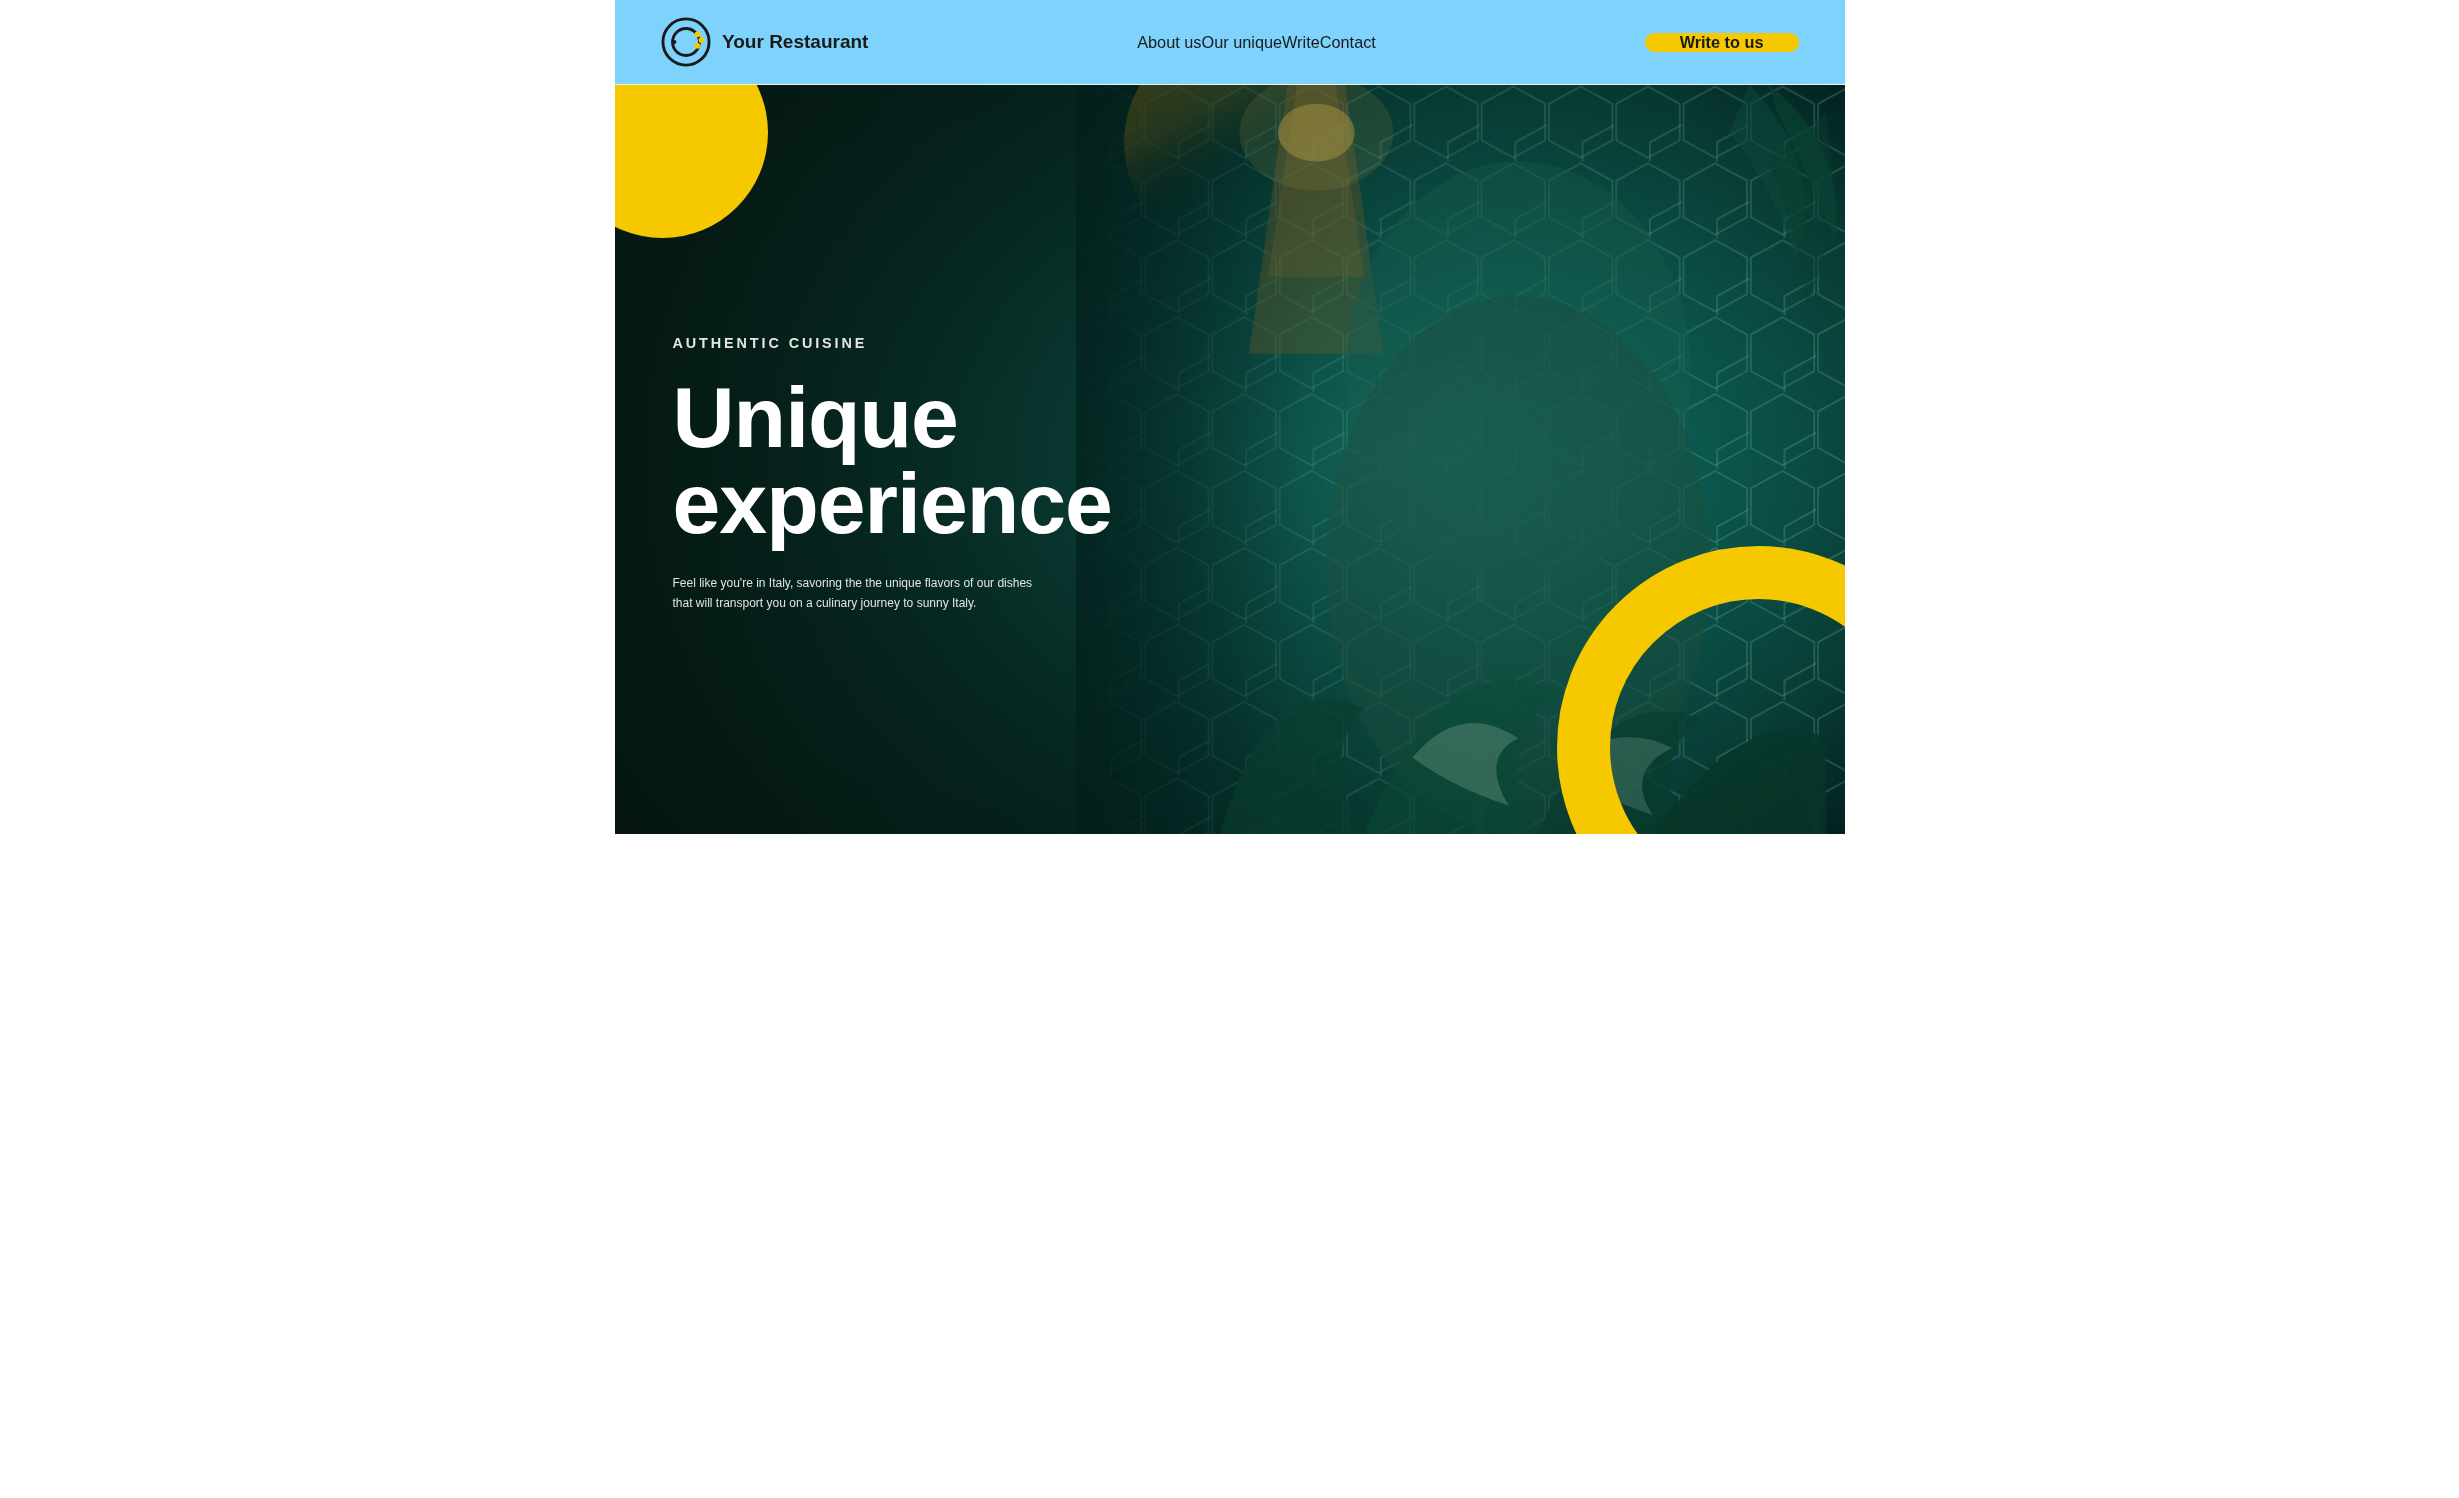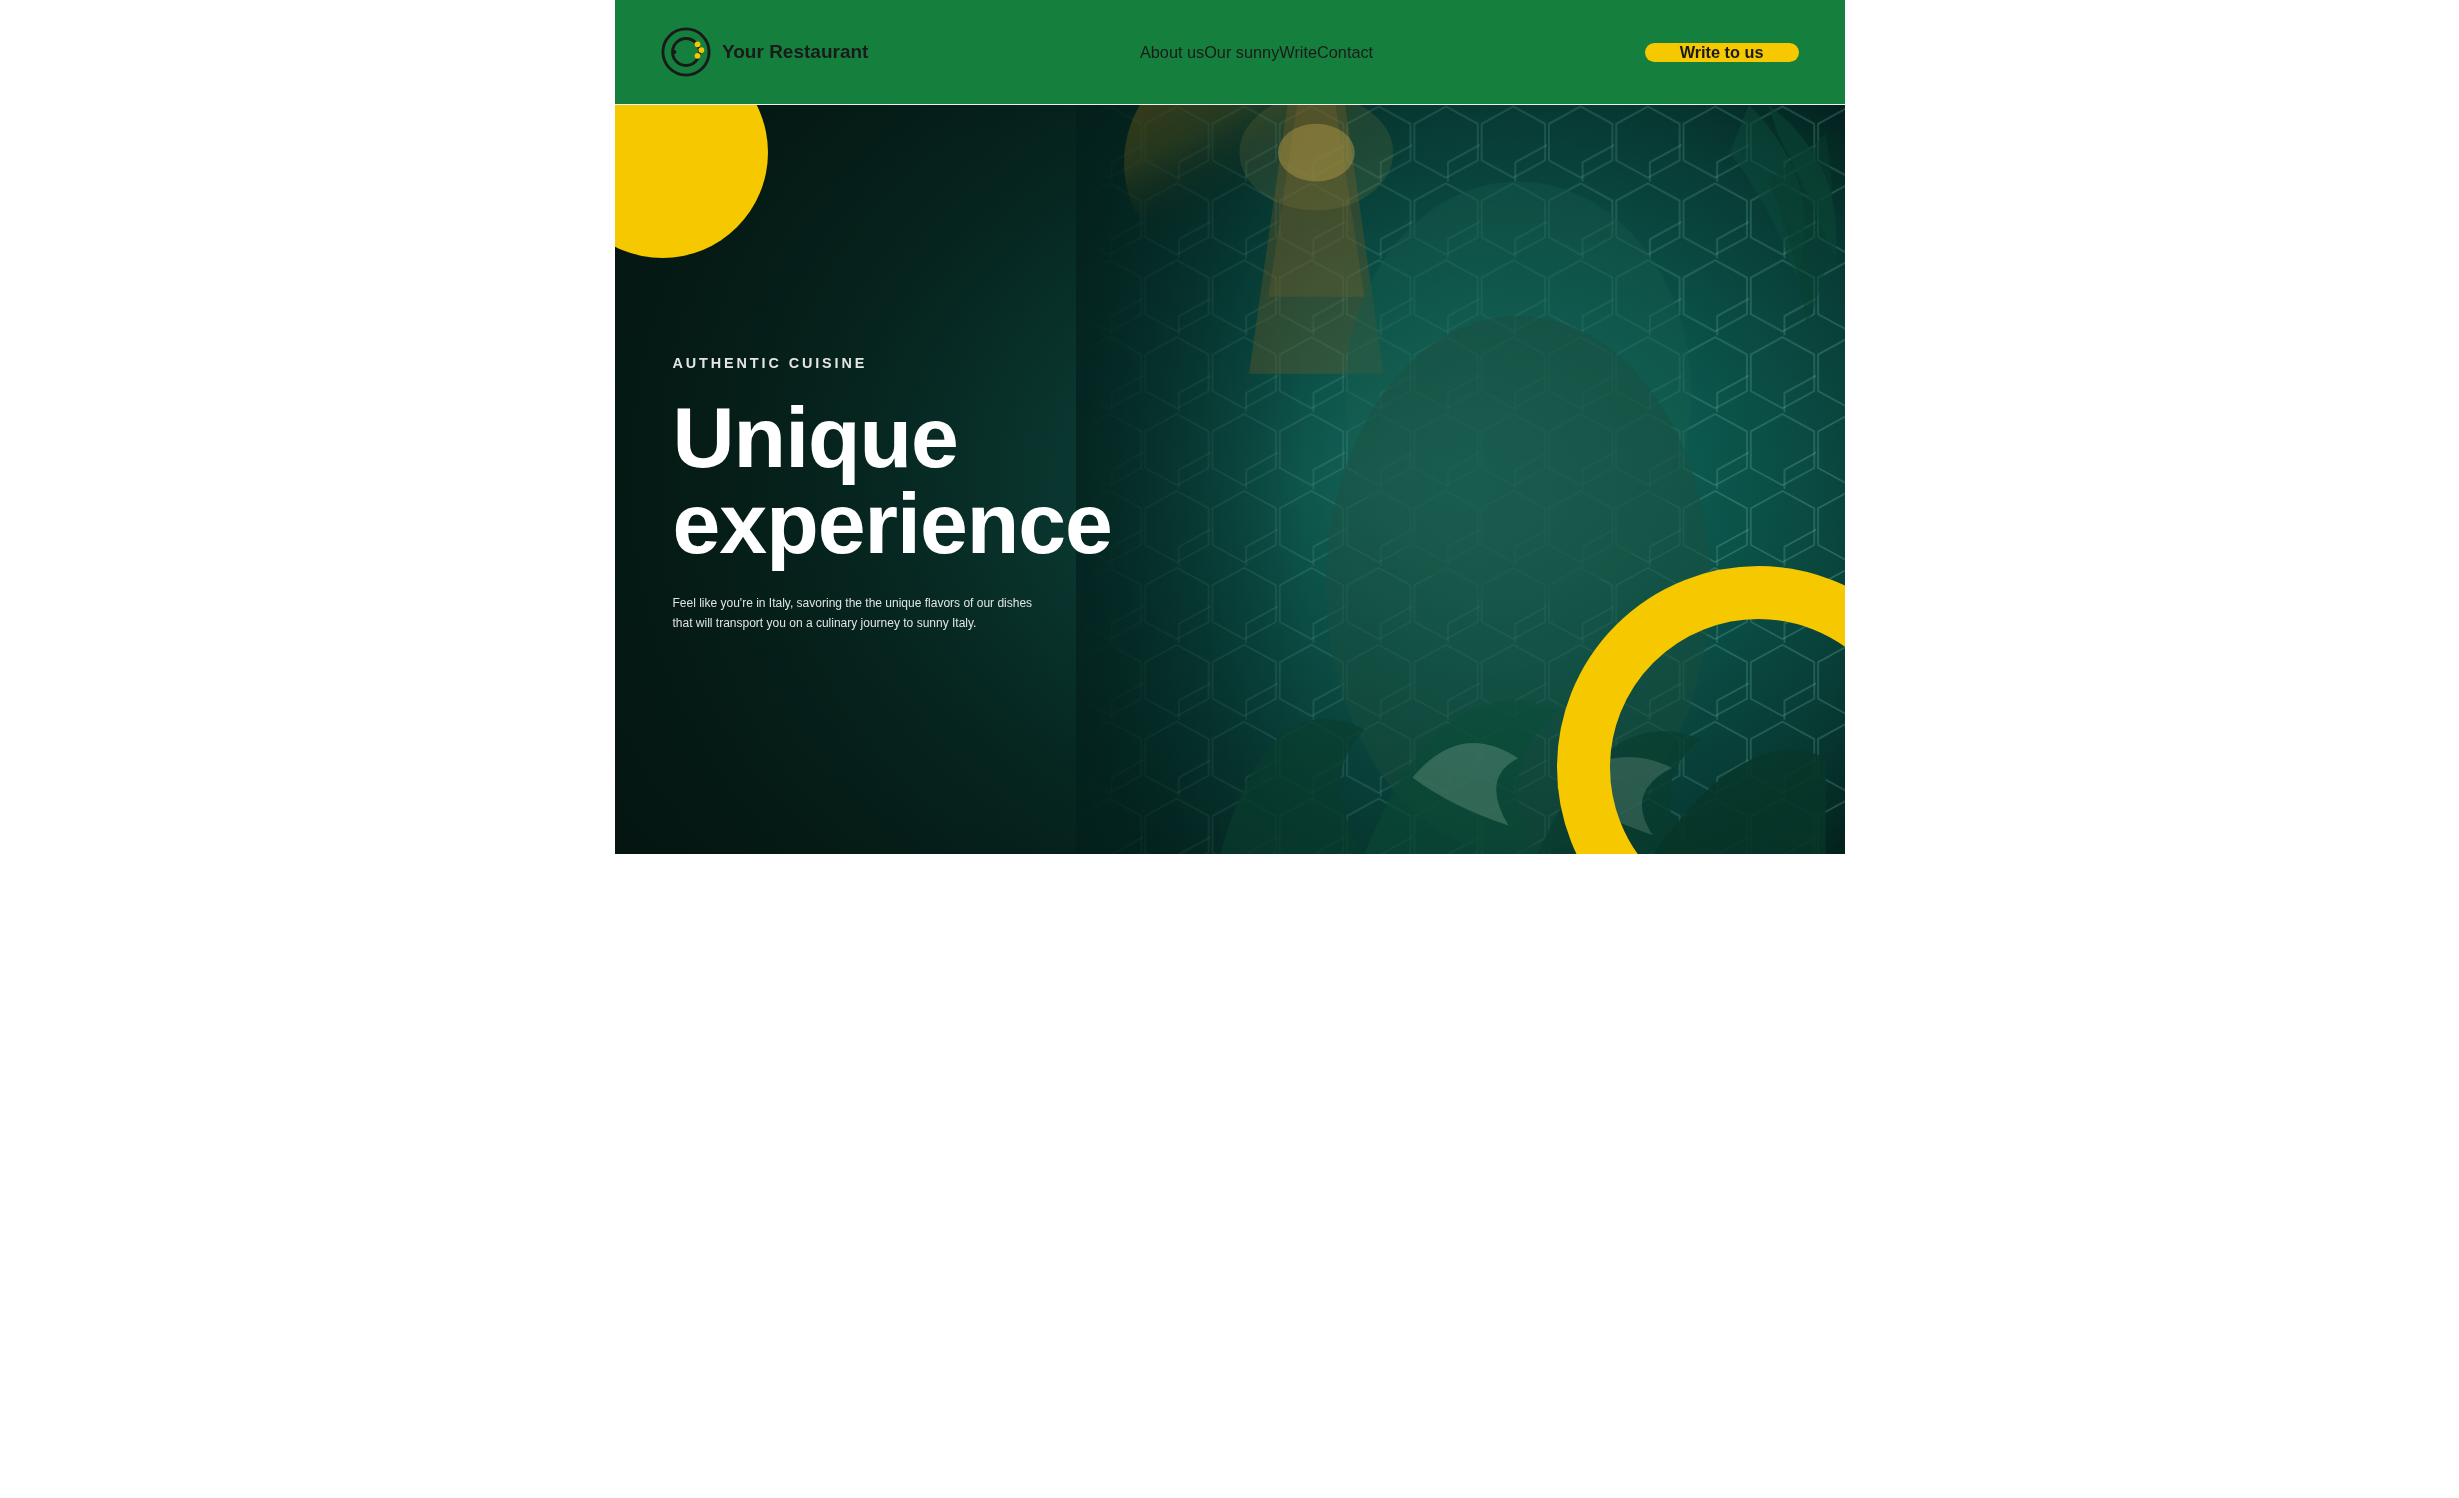--- a/index.html
+++ b/index.html
@@ -14,22 +14,22 @@
       width: 1230px;
       margin: 0 auto;
     }
 
     
     .navbar {
       display: flex;
       align-items: center;
       justify-content: space-between;
       padding: 0 46px;
-      height: 105px;
-      background: #15803d;
+      height: 85px;
+      background: #7dd3fc;
       border-bottom: 1px solid #f0f0f0;
       position: relative;
       z-index: 10;
     }
 
     .logo-area {
       display: flex;
       align-items: center;
       gap: 11.5px;
     }
@@ -188,21 +188,21 @@
       <circle cx="14" cy="26" r="2" fill="#1a1a1a"></circle>
     </svg>
     <span class="logo-text">Your Restaurant</span>
   </div>
 
   <ul class="nav-links">
     <li>
       <a href="#">About us</a>
     </li>
     <li>
-      <a href="#">Our sunny</a>
+      <a href="#">Our unique</a>
     </li>
     <li>
       <a href="#">Write</a>
     </li>
     <li>
       <a href="#">Contact</a>
     </li>
   </ul>
 
   <button class="cta-button">Write to us</button>

